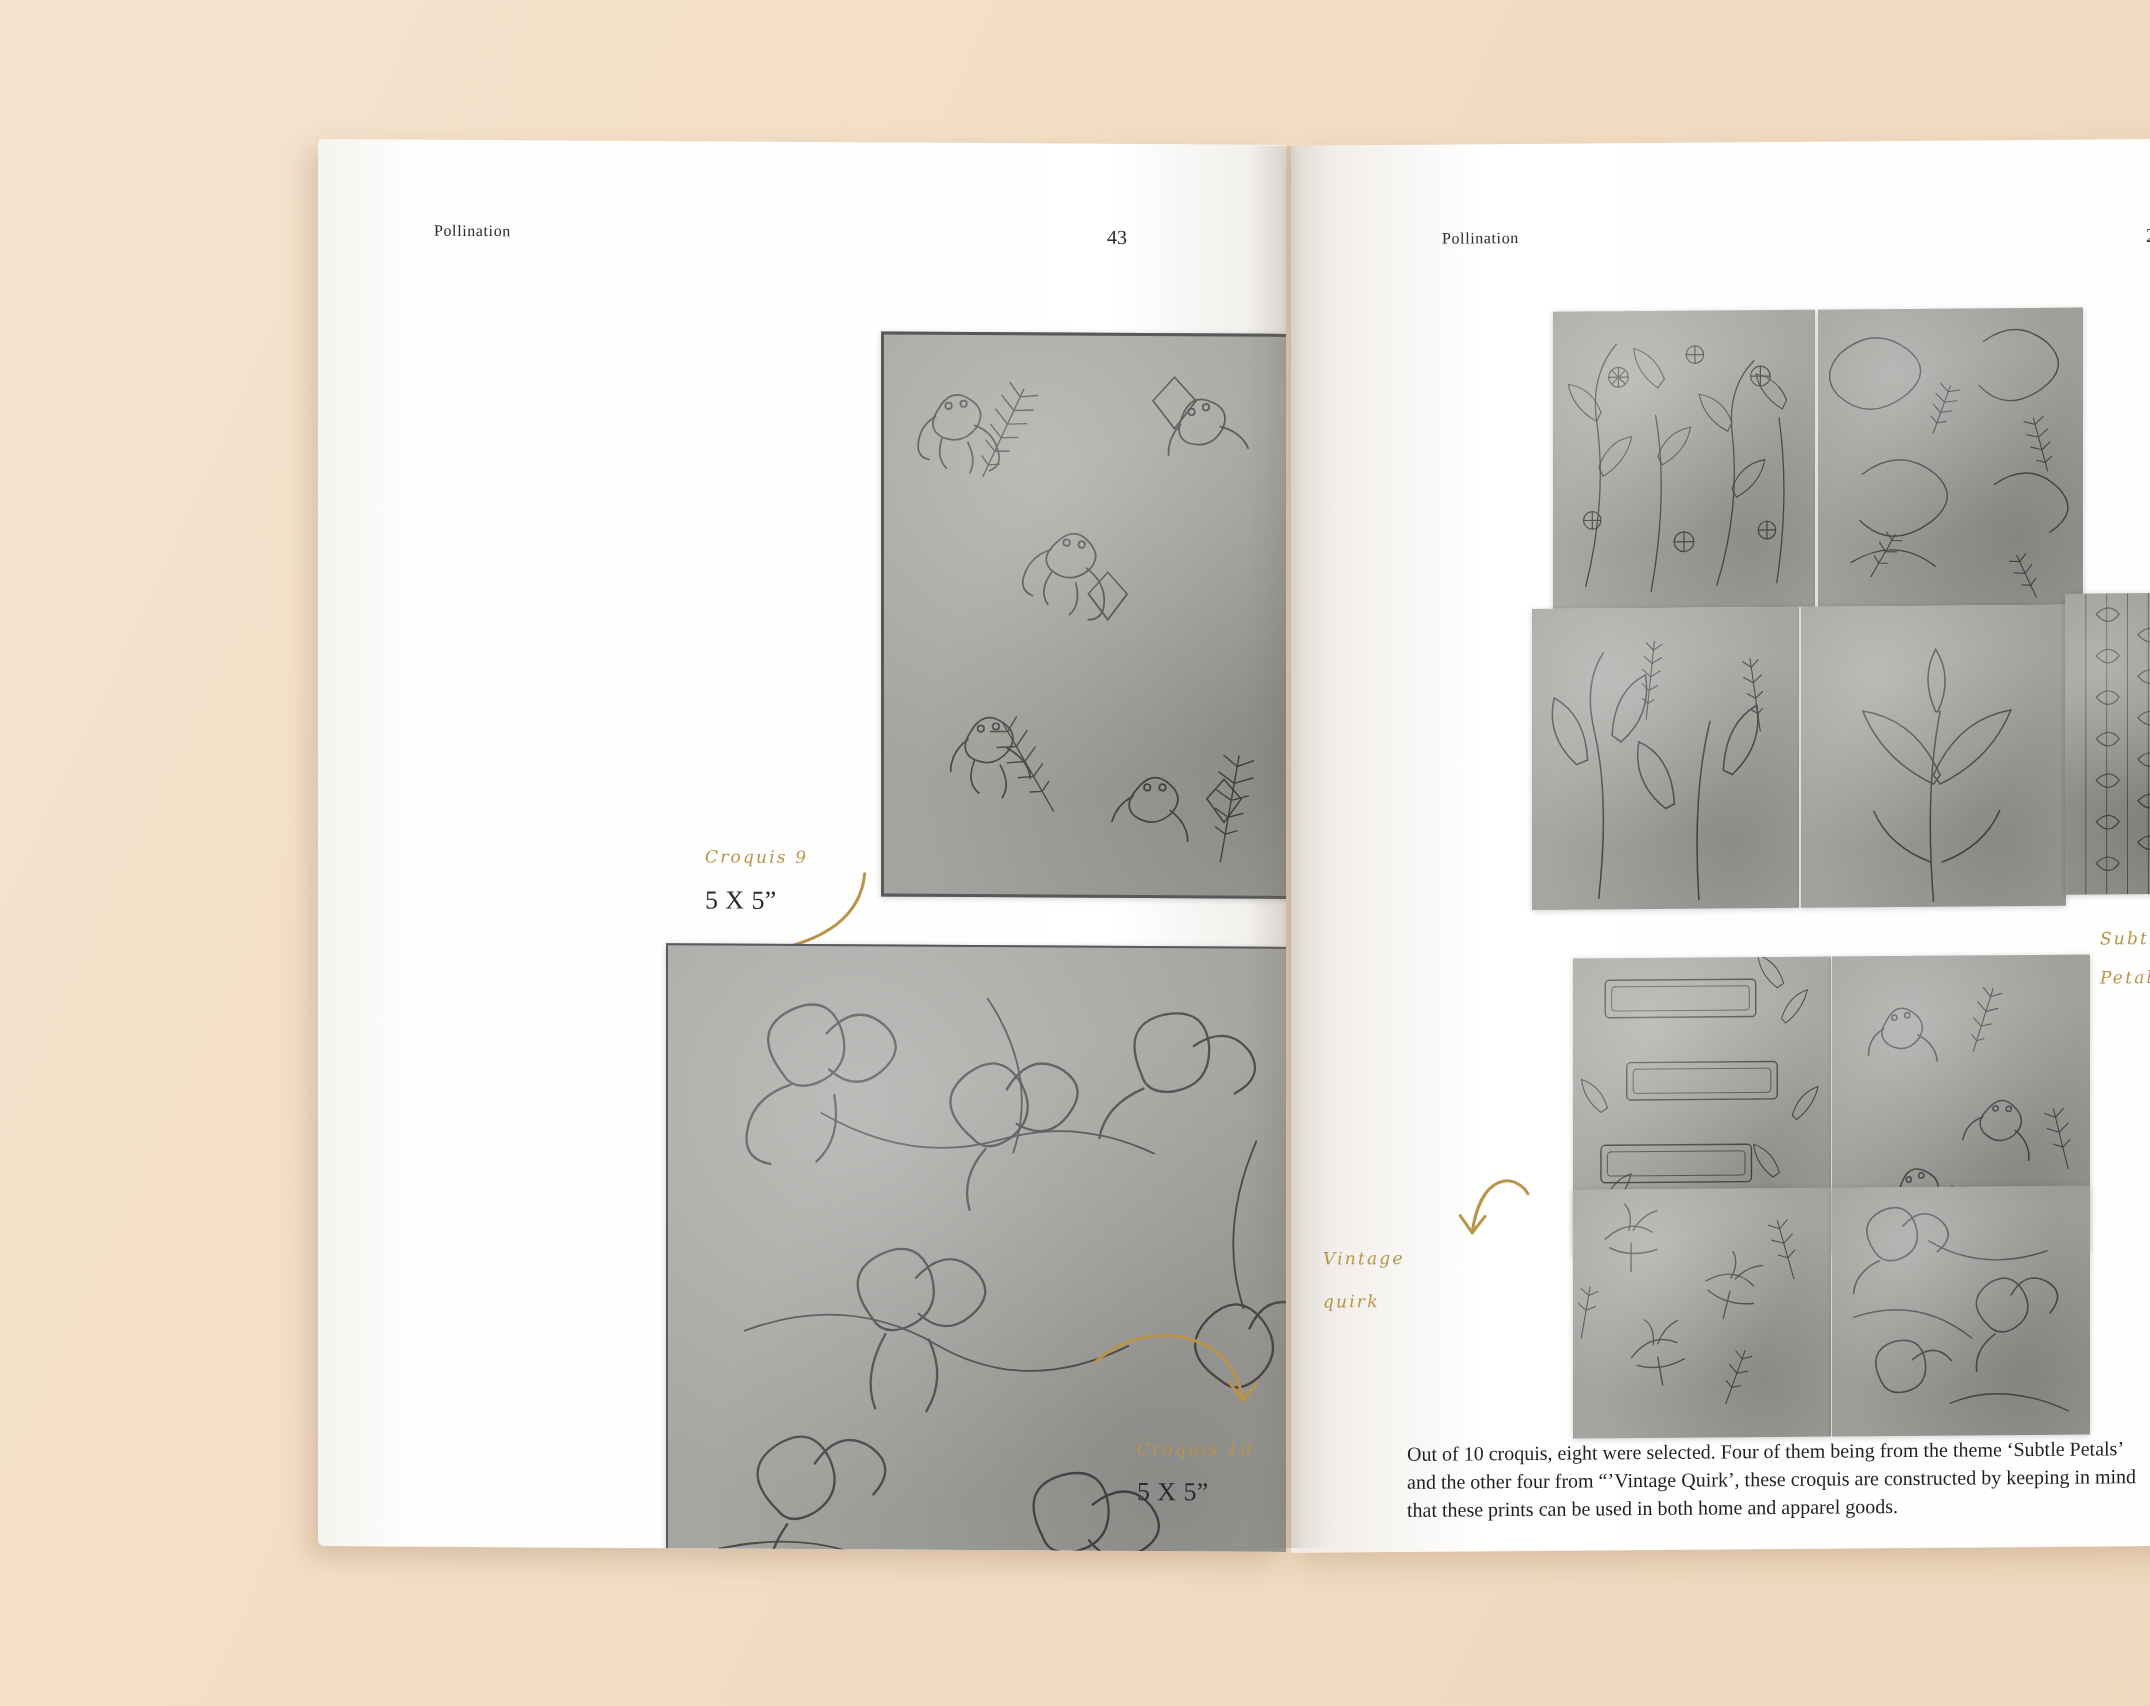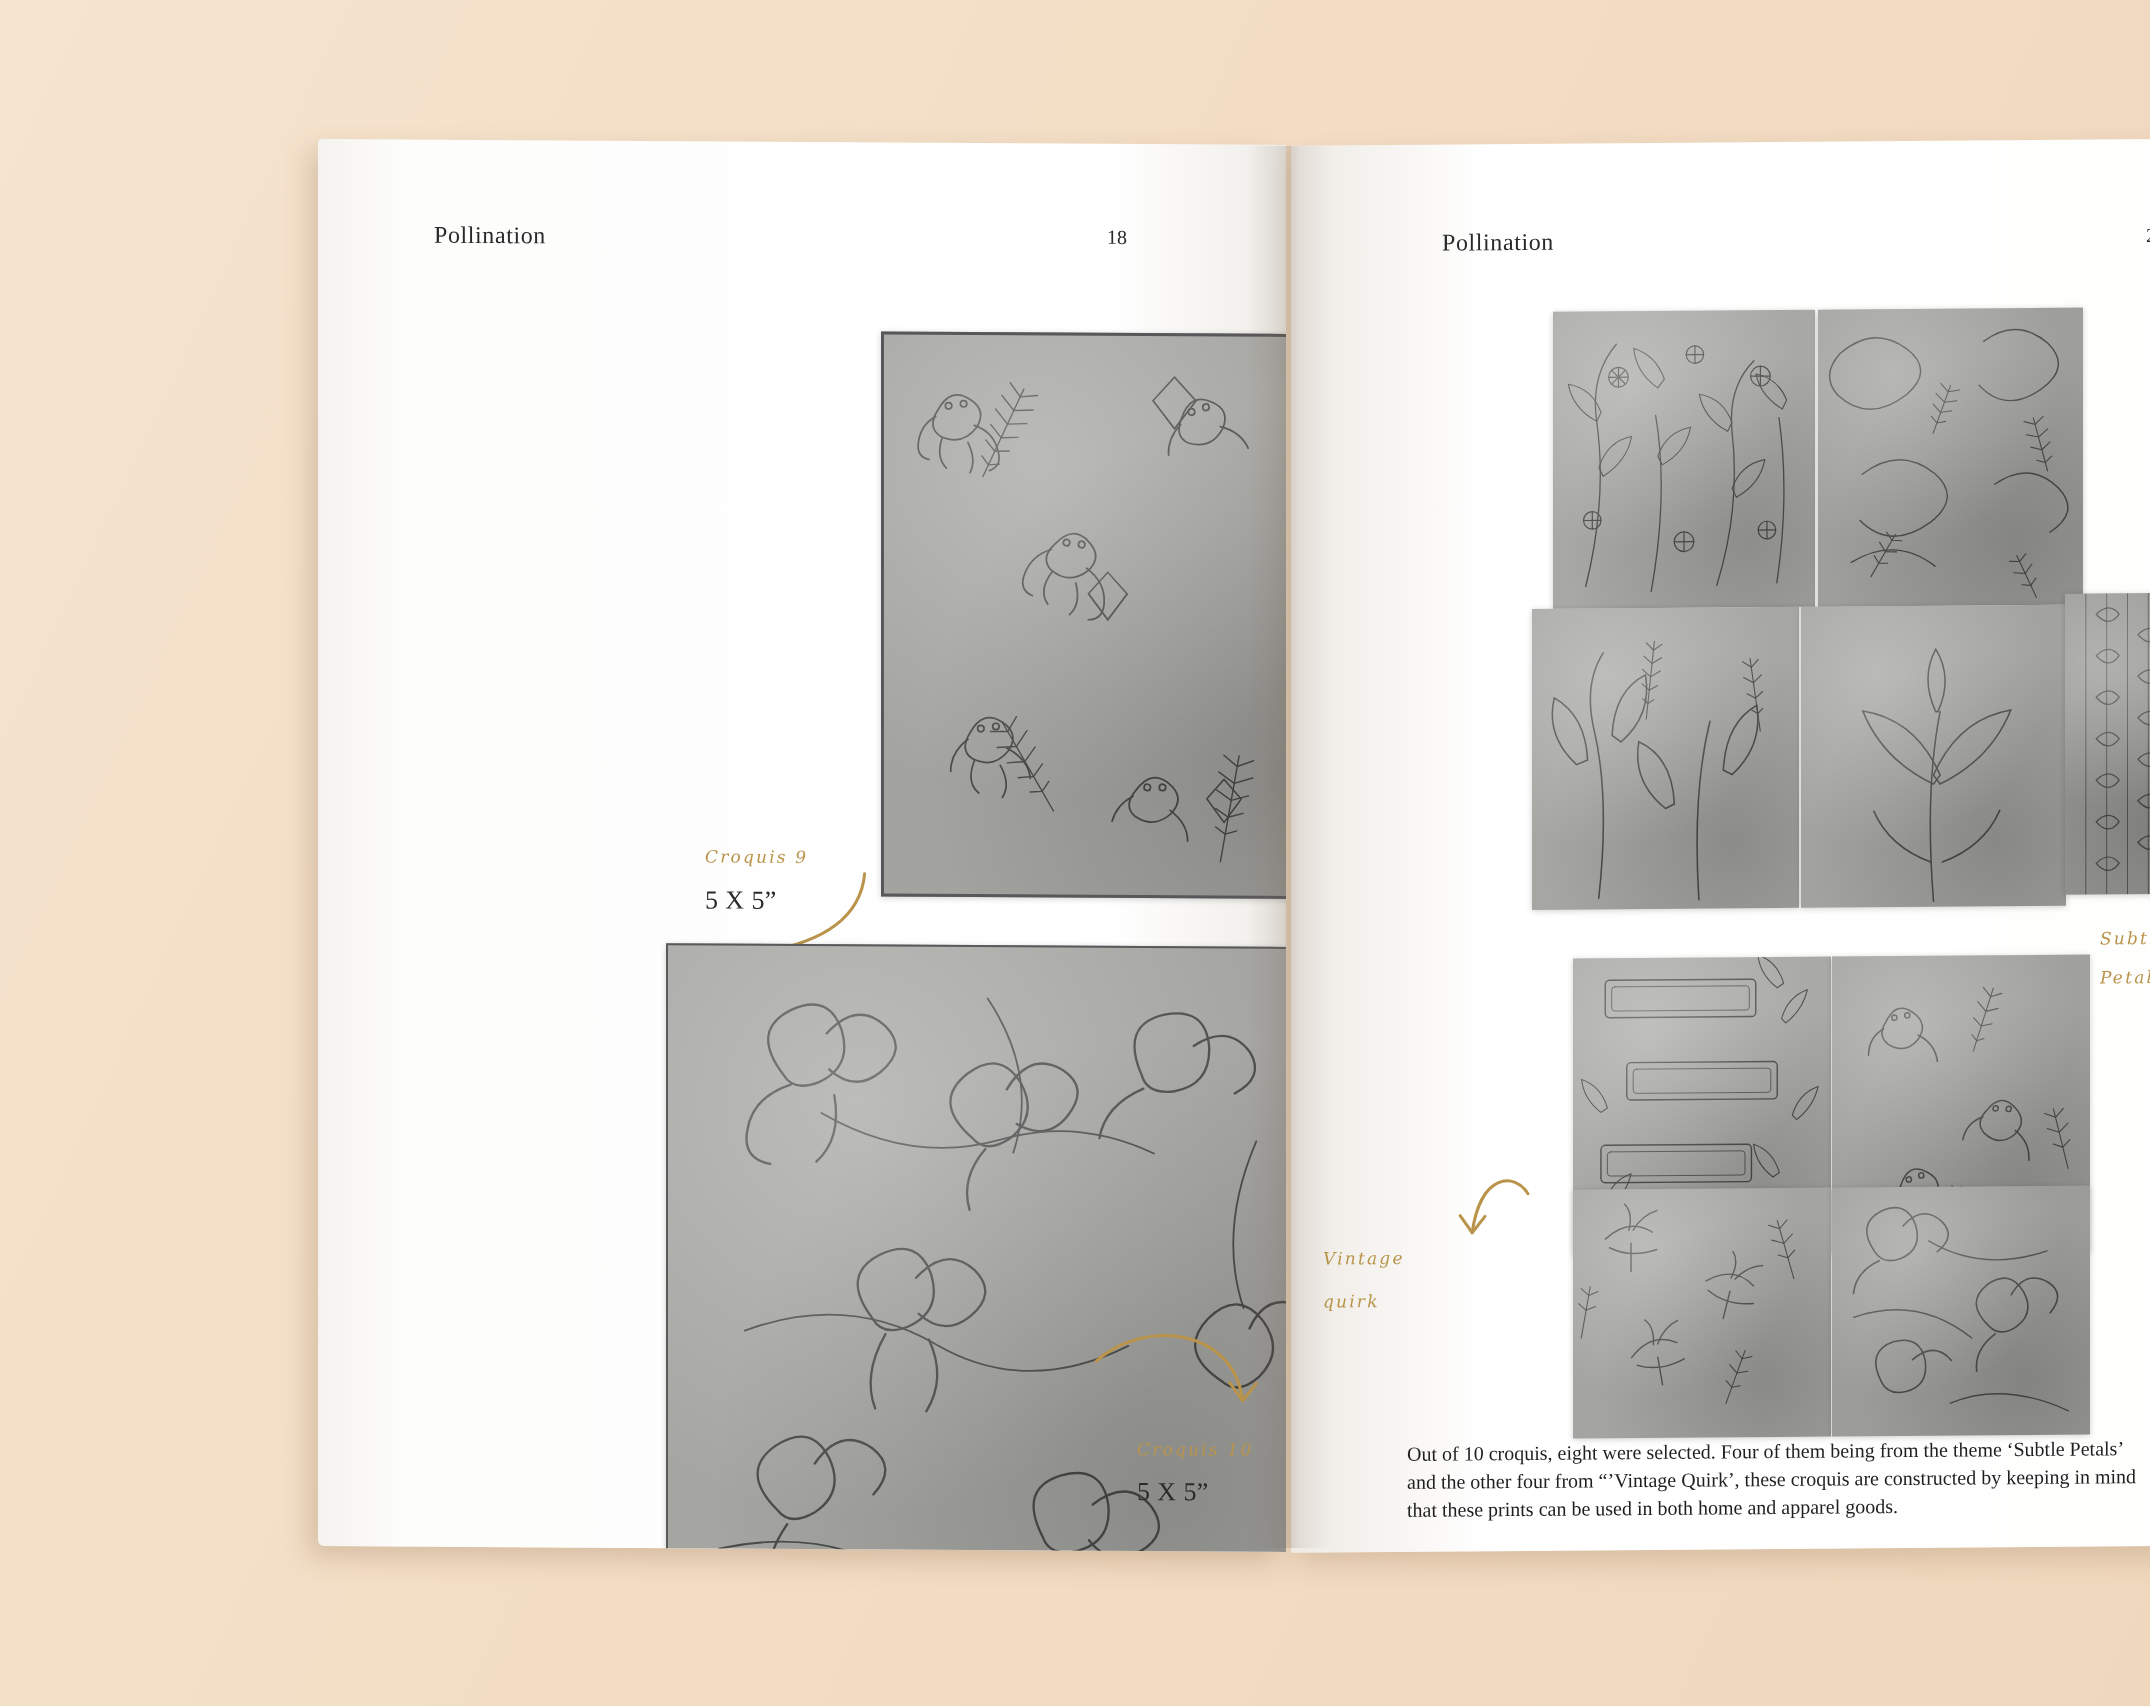--- a/index.html
+++ b/index.html
@@ -69,21 +69,21 @@
       rgba(120,105,90,0.10) 62%,
       rgba(120,105,90,0.00) 100%);
     pointer-events: none;
     z-index: 5;
   }
 
   
   .runhead {
     position: absolute;
     font-family: "Liberation Serif", serif;
-    font-size: 24px;
+    font-size: 16px;
     letter-spacing: 0.6px;
     color: #2a2a2a;
   }
   .folio {
     position: absolute;
     font-family: "Liberation Serif", serif;
     font-size: 20px;
     color: #2a2a2a;
   }
 
@@ -138,21 +138,21 @@
 </head>
 <body>
 
 <div id="page-bg"></div>
 
 <div id="book">
 
   <div class="page page-left">
 
     <div class="runhead" style="left:116px; top:82px;">Pollination</div>
-    <div class="folio" style="left:789px; top:82px;">18</div>
+    <div class="folio" style="left:789px; top:82px;">43</div>
 
     <div class="plate" style="left:563px; top:189px; width:538px; height:559px; background:#a3a39f; border:3px solid #58585a;">
       <svg viewBox="0 0 500 520" preserveAspectRatio="none" aria-hidden="true">
         <g fill="none" stroke="#4a4a4a" stroke-width="1.6" stroke-linecap="round">
 
           <g transform="translate(30,30)">
             <path d="M20 40 q12 -22 30 -10 q16 10 6 26 q-14 18 -34 8 q-12 -8 -2 -24z"></path>
             <path d="M18 46 q-14 8 -16 24 q-2 14 10 16"></path>
             <path d="M54 54 q18 6 22 24 q4 14 -8 18"></path>
             <path d="M24 66 q-6 18 4 28"></path>

